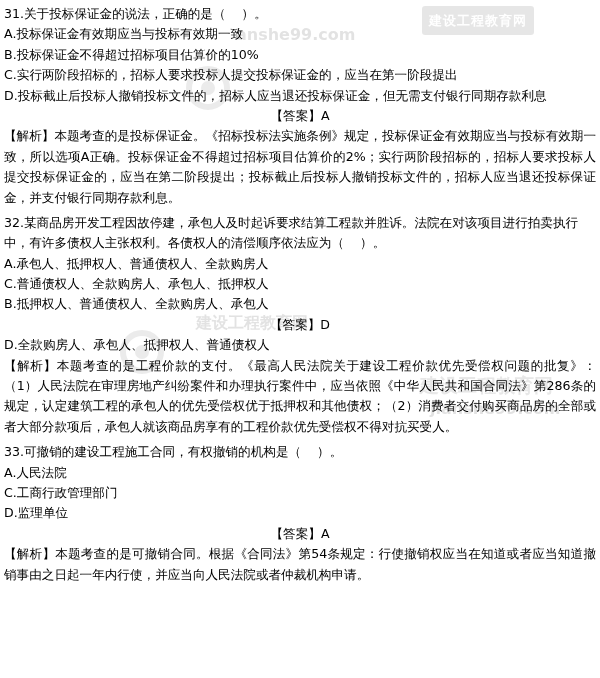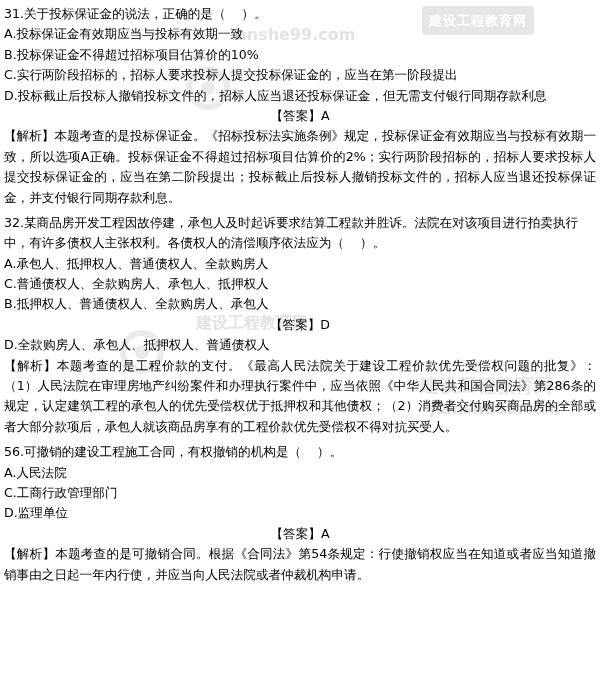--- a/index.html
+++ b/index.html
@@ -159,21 +159,21 @@
     <p class="line opt">C.普通债权人、全款购房人、承包人、抵押权人</p>
     <p class="line opt">B.抵押权人、普通债权人、全款购房人、承包人</p>
     <p class="line answer"><span>【答案】</span><span>D</span></p>
     <p class="line opt">D.全款购房人、承包人、抵押权人、普通债权人</p>
     <p class="line explain"><span>【解析】</span><span>本题考查的是工程价款的支付。《最高人民法院关于建设工程价款优先受偿权问题的批复》：（1）人民法院在审理房地产纠纷案件和办理执行案件中，应当依照《中华人民共和国合同法》第286条的规定，认定建筑工程的承包人的优先受偿权优于抵押权和其他债权；（2）消费者交付购买商品房的全部或者大部分款项后，承包人就该商品房享有的工程价款优先受偿权不得对抗买受人。</span></p>
   </div>
 
   <div class="blockgap"></div>
 
   <div class="q-block">
-    <p class="line stem">56.可撤销的建设工程施工合同，有权撤销的机构是（    ）。</p>
+    <p class="line stem">33.可撤销的建设工程施工合同，有权撤销的机构是（    ）。</p>
     <p class="line opt">A.人民法院</p>
     <p class="line opt">C.工商行政管理部门</p>
     <p class="line opt">D.监理单位</p>
     <p class="line answer"><span>【答案】</span><span>A</span></p>
     <p class="line explain"><span>【解析】</span><span>本题考查的是可撤销合同。根据《合同法》第54条规定：行使撤销权应当在知道或者应当知道撤销事由之日起一年内行使，并应当向人民法院或者仲裁机构申请。</span></p>
   </div>
 
 </div>
 
 </body></html>

